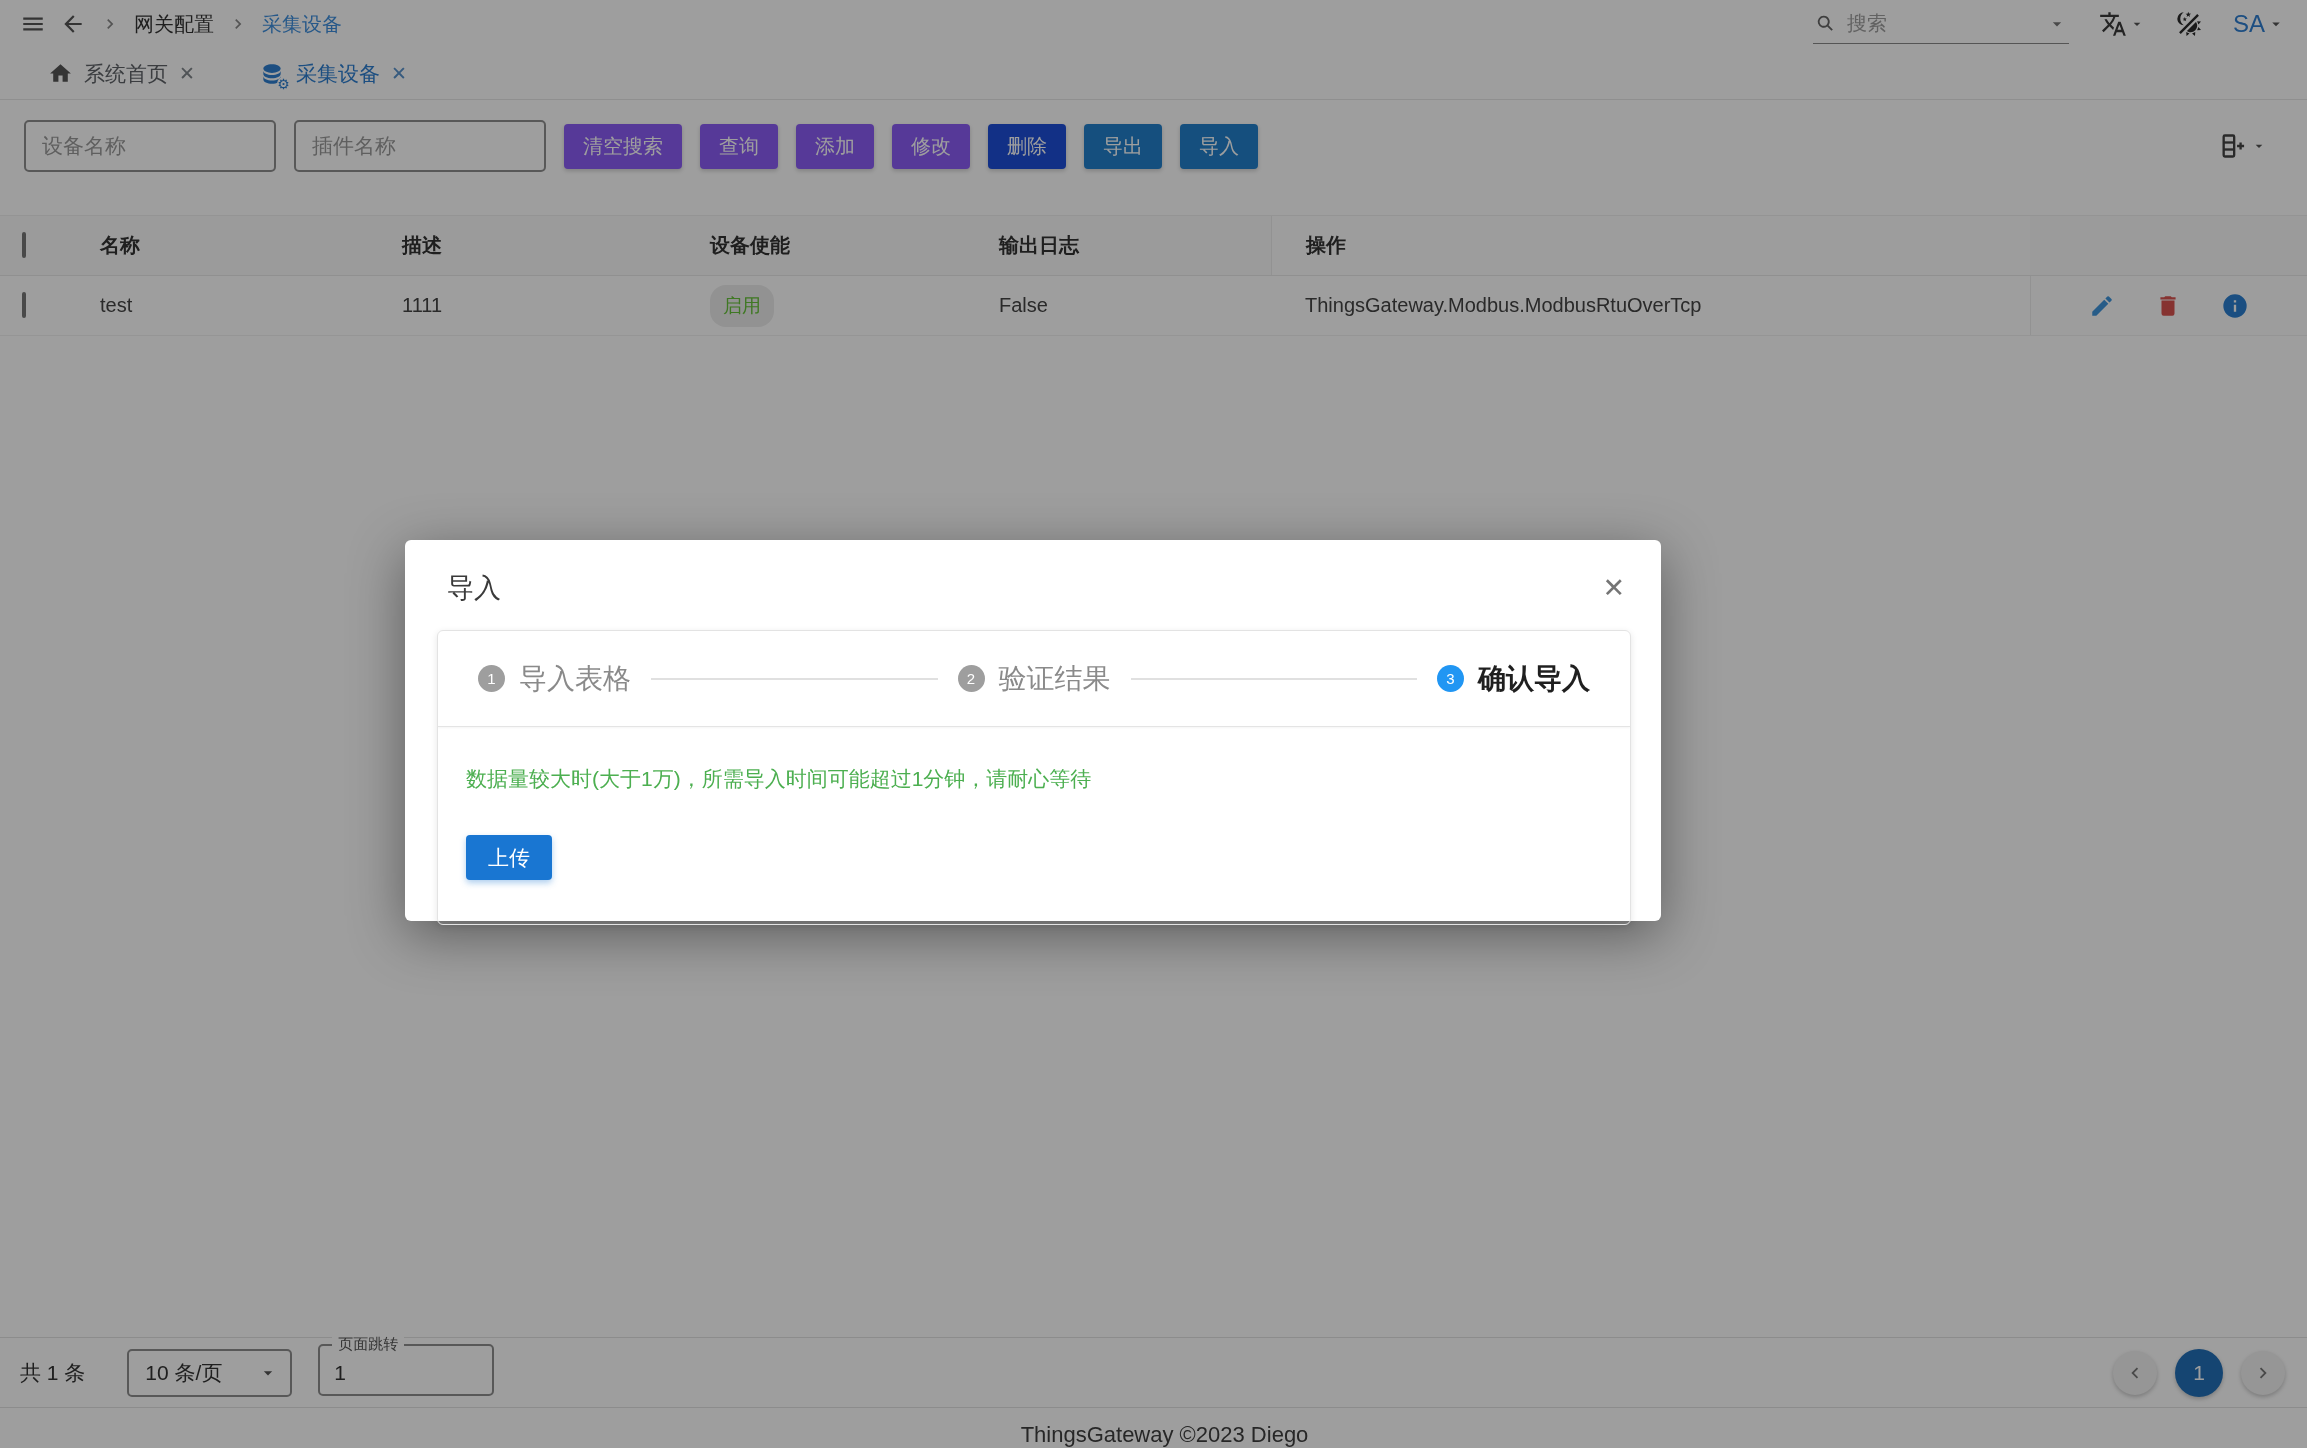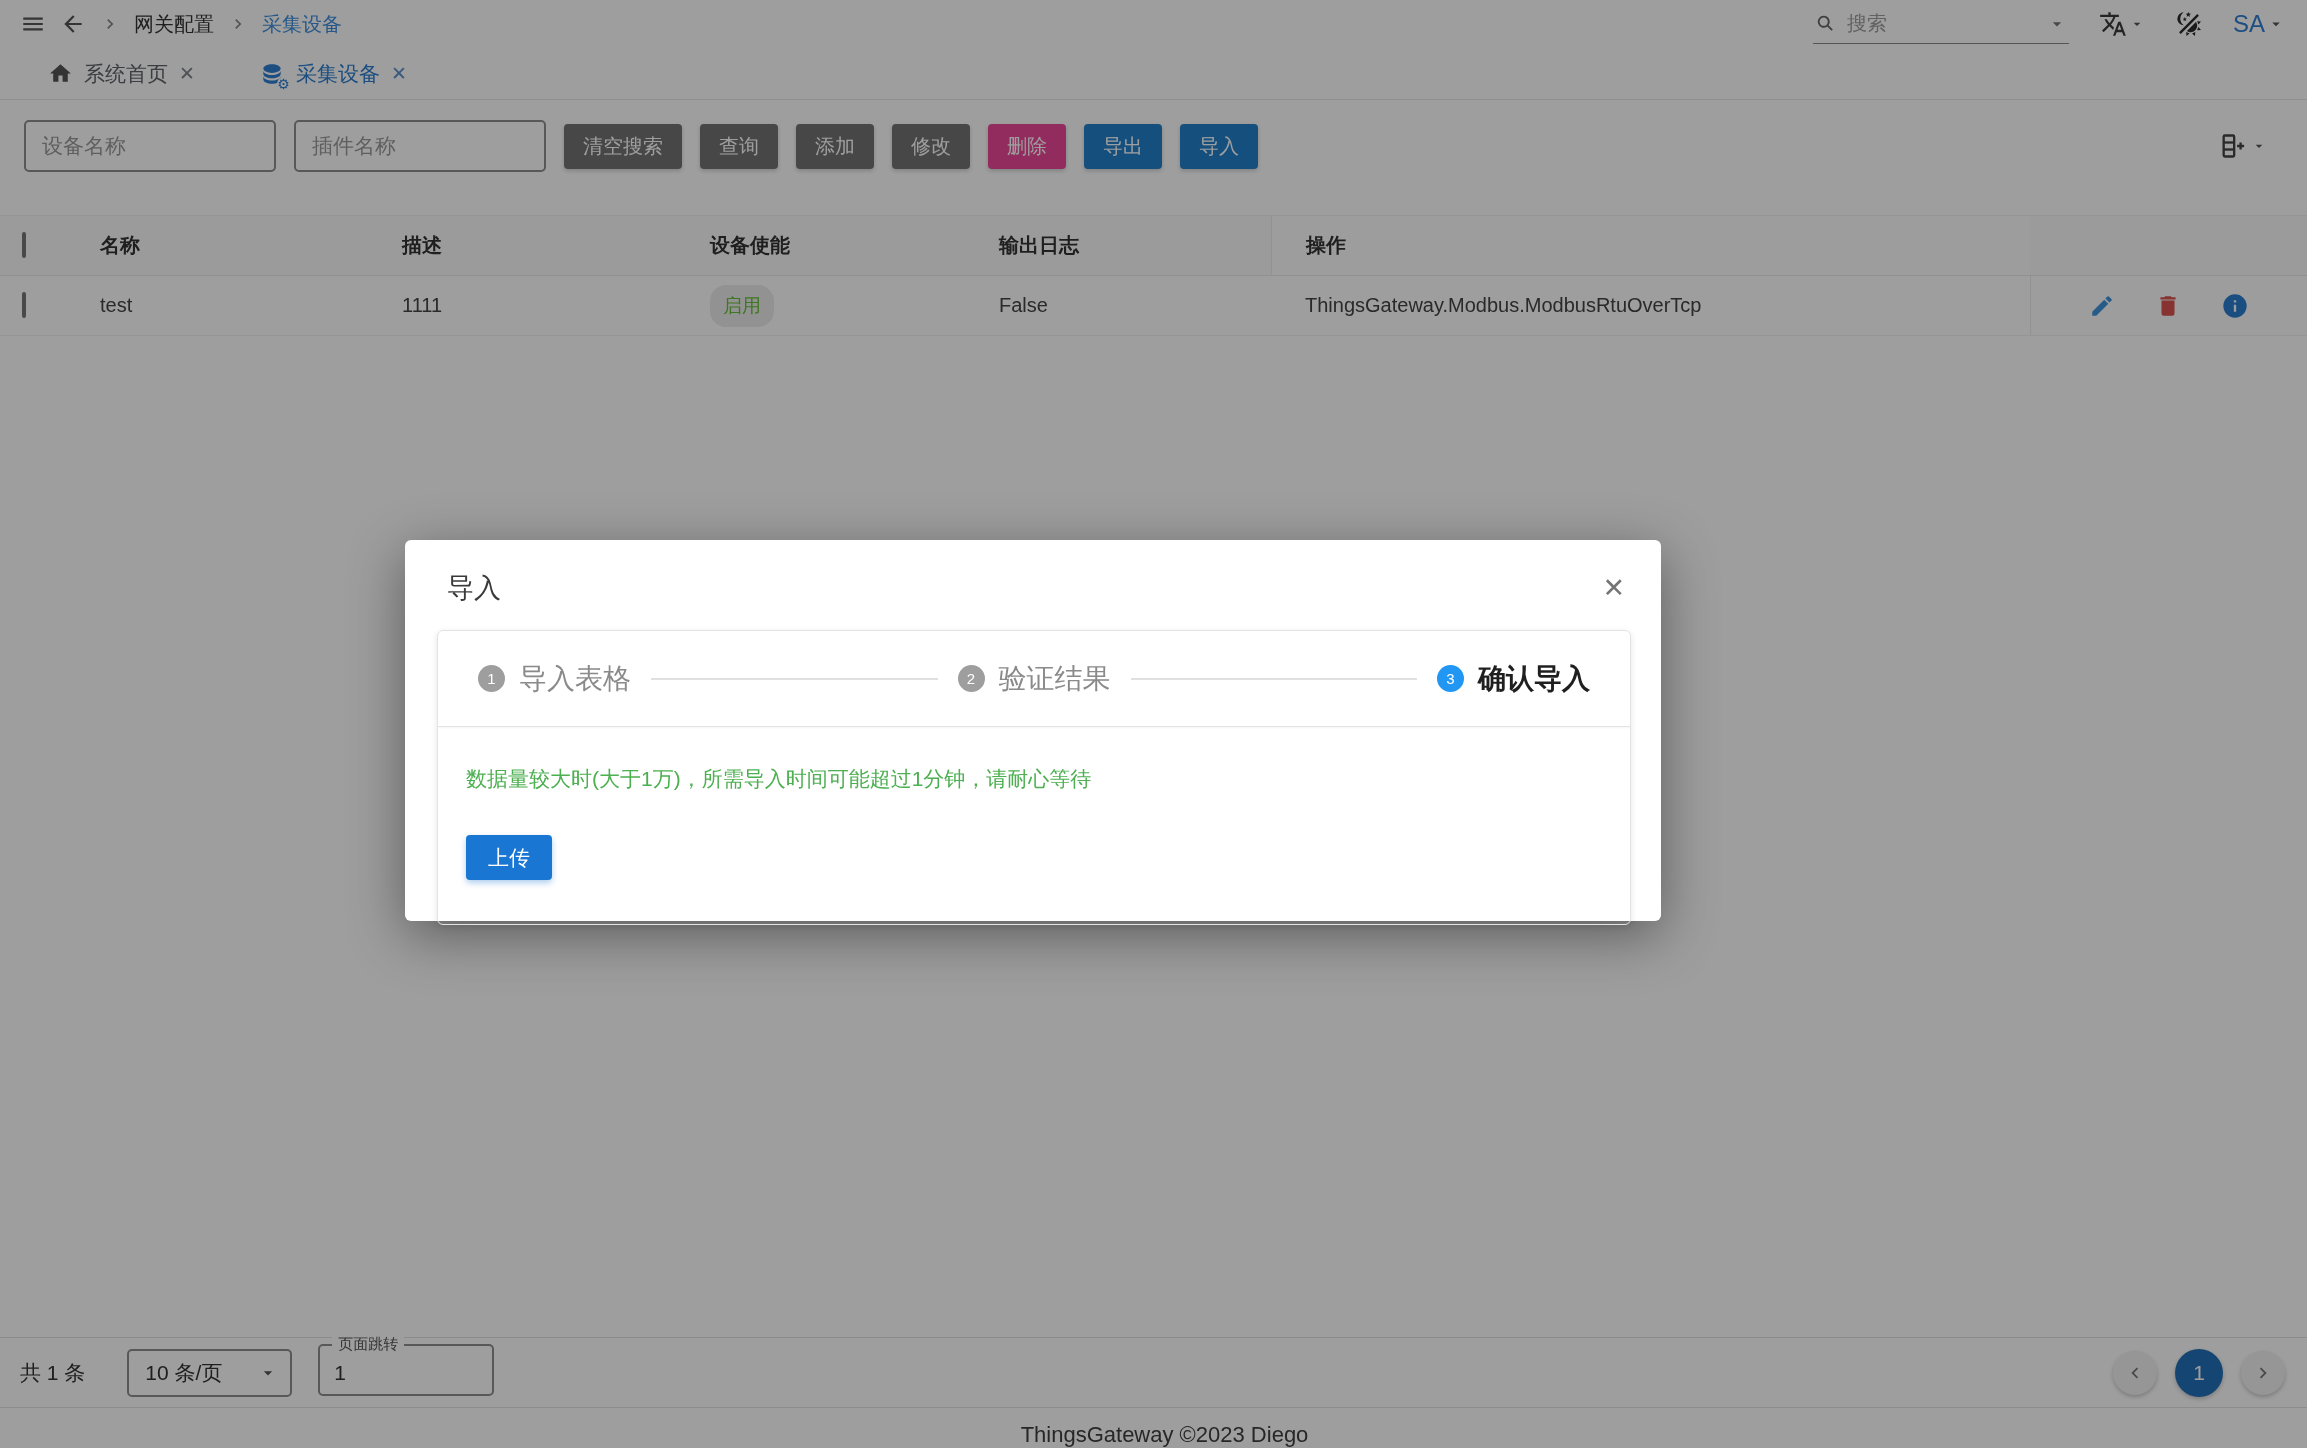--- a/index.html
+++ b/index.html
@@ -27,22 +27,22 @@
   .tab.active { color:#2e7fd0; }
   .tab.active .close { color:#5a93cc; }
   .dbwrap { position:relative; width:26px; height:26px; }
   .dbwrap .gear { position:absolute; right:-5px; bottom:-4px; font-size:14px; color:#2e7fd0; background:#fff; border-radius:50%; line-height:1; }
 
   
   .toolbar { position:absolute; top:100px; left:0; right:12px; height:92px; display:flex; align-items:center; gap:18px; padding:0 28px 0 24px; background:#fff; }
   .tinput { width:252px; height:52px; border:2px solid #8f8f8f; border-radius:5px; padding:0 16px; font-size:21px; color:#333; background:transparent; outline:none; font-family:inherit; }
   .tinput::placeholder { color:#9a9a9a; }
   .btn { height:45px; border:none; border-radius:4px; color:#fff; font-size:20px; padding:0 19px; cursor:pointer; font-family:inherit; box-shadow:0 2px 4px rgba(0,0,0,.18); }
-  .btn.blue { background:#737373;text-align:right; }
-  .btn.red { background:#ec4899; }
+  .btn.blue { background:#8b5cf6;text-align:right; }
+  .btn.red { background:#1d4ed8; }
   .btn.dark { background:#2280cc; }
   .colcfg { margin-left:auto; display:flex; align-items:center; gap:4px; color:#444; cursor:pointer; }
 
   
   .table { position:absolute; top:215px; left:0; right:0; }
   .trow { display:grid; grid-template-columns:66px 302px 308px 289px 306px auto 277px; align-items:center; }
   .thead { height:61px; background:#fbfbfb; border-top:1px solid #efefef; border-bottom:1px solid #e9e9e9; font-weight:bold; color:#333; }
   .tbody-row { height:60px; border-bottom:1px solid #f0f0f0; color:#444; }
   .cell { padding-left:34px; font-size:20px; }
   .cell.ck { padding-left:22px; }

